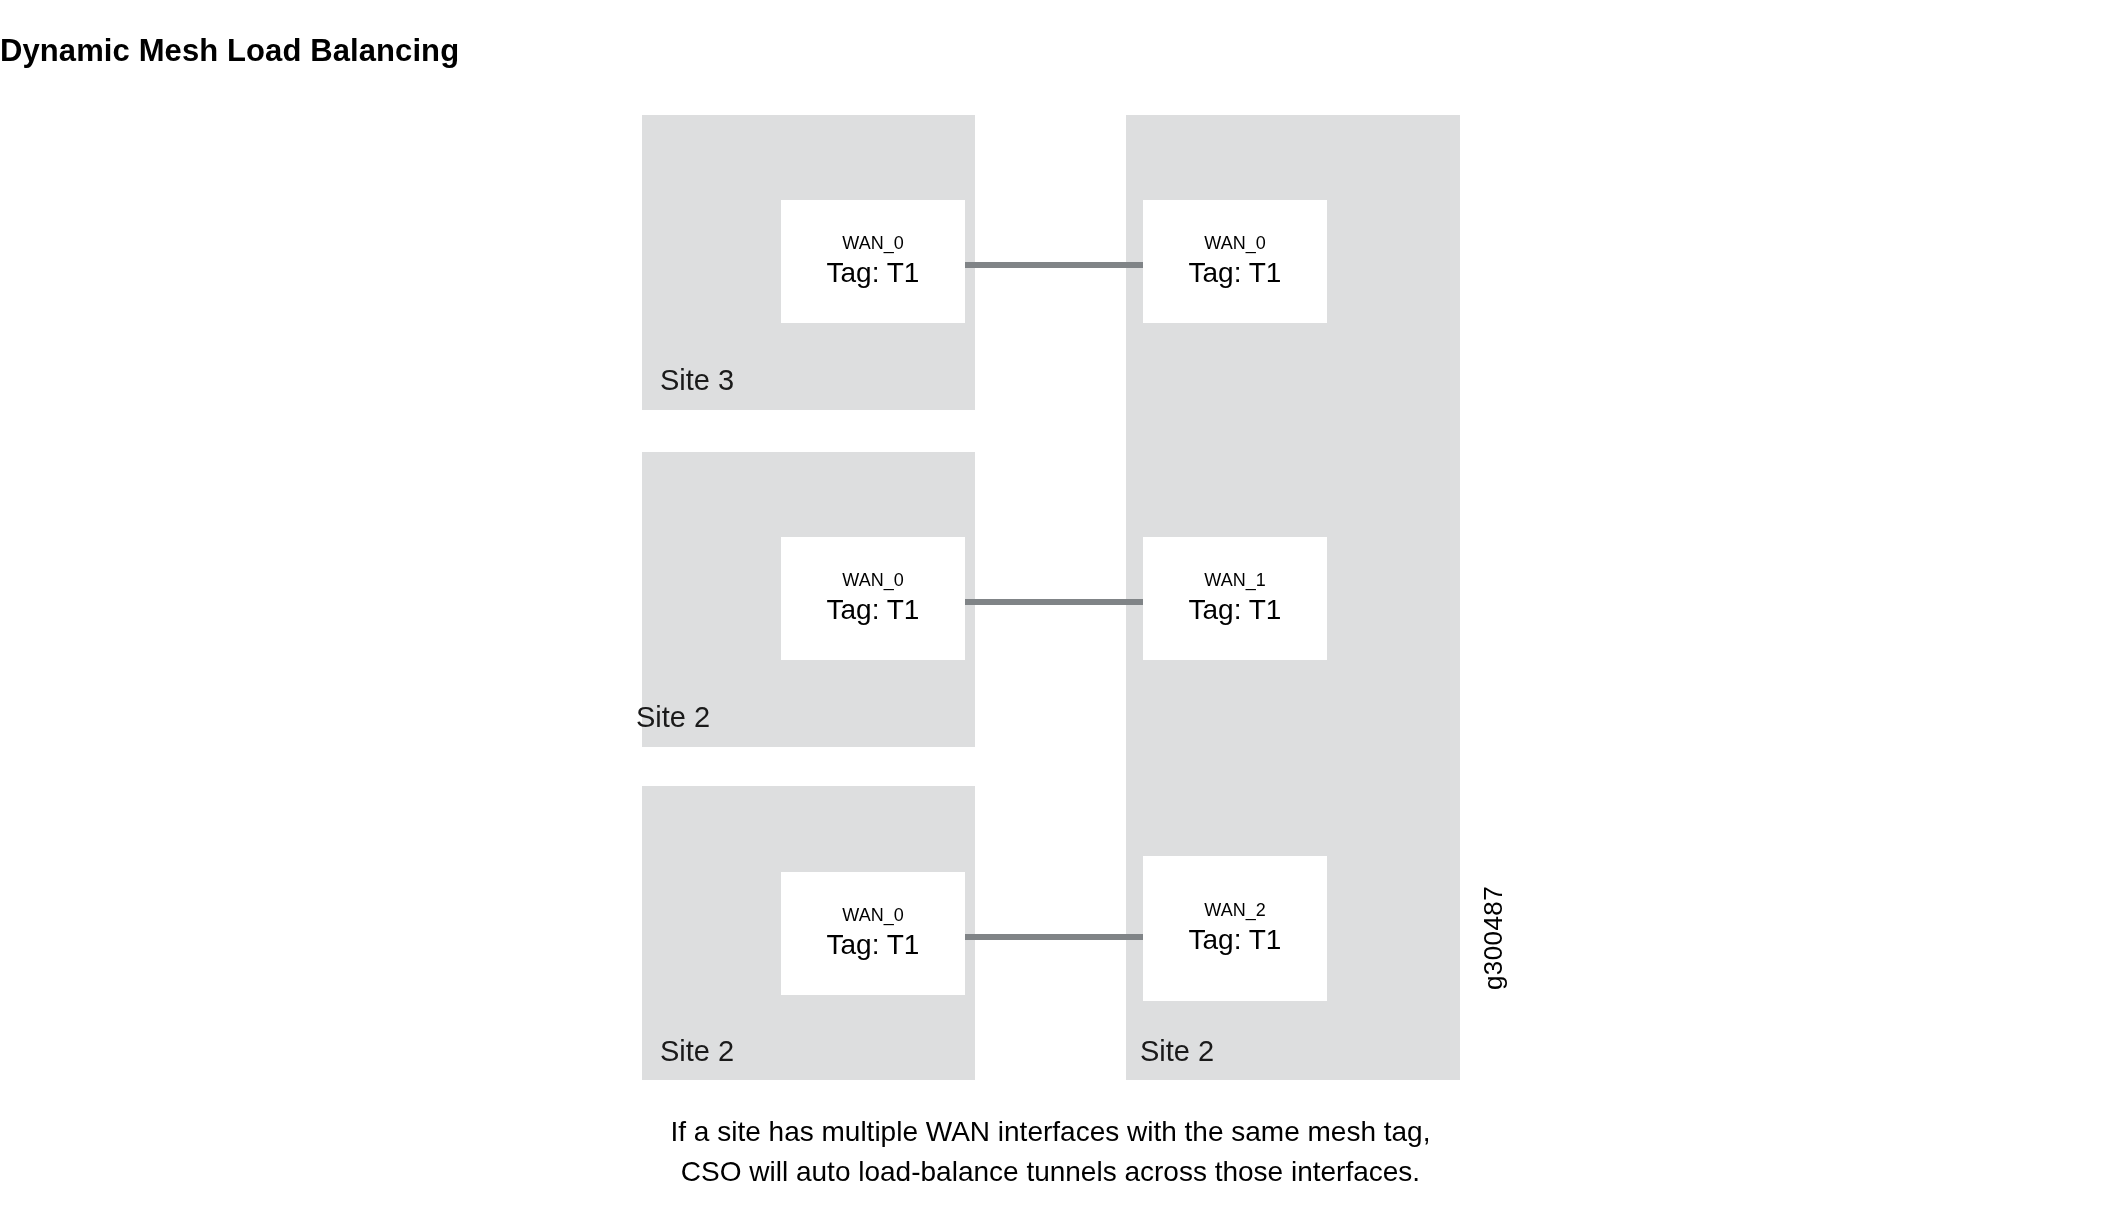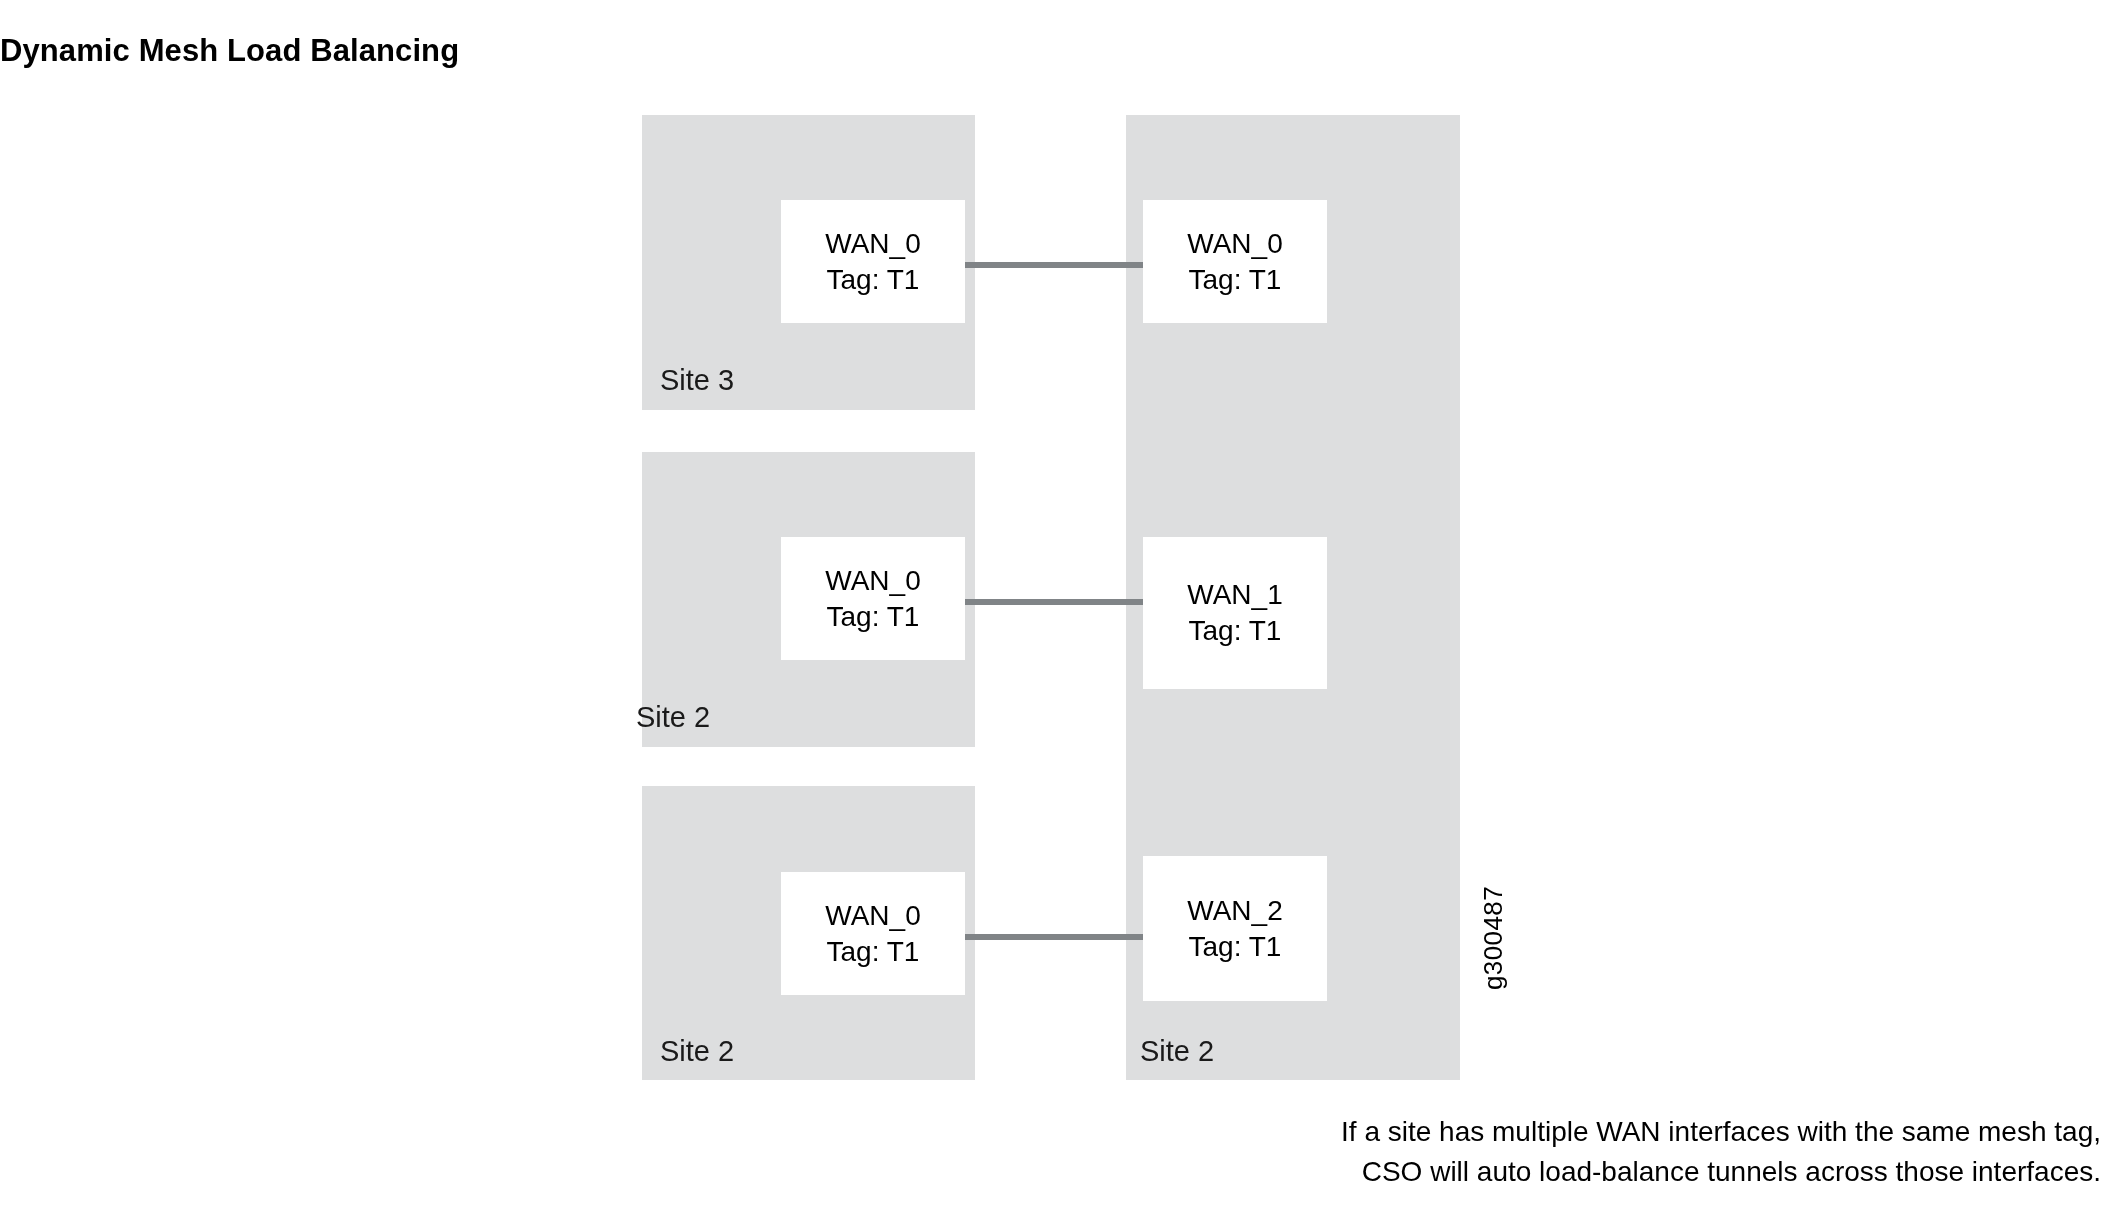--- a/index.html
+++ b/index.html
@@ -50,21 +50,21 @@
   .wan-box {
     position: absolute;
     background: #ffffff;
     display: flex;
     flex-direction: column;
     align-items: center;
     justify-content: center;
     box-sizing: border-box;
   }
   .wan-name {
-    font-size: 28px;
+    font-size: 18px;
     color: #000000;
     line-height: 1.28;
     white-space: nowrap;
   }
   .wan-tagline {
     font-size: 28px;
     color: #000000;
     line-height: 1.28;
     white-space: nowrap;
   }
@@ -78,21 +78,21 @@
     height: 6px;
     background: #808487;
   }
 
   
   .caption {
     position: absolute;
     left: 0;
     top: 1112px;
     width: 2101px;
-    text-align: right;
+    text-align: center;
     font-size: 28px;
     color: #000000;
     line-height: 1.42;
   }
   .caption-line { display: block; }
 
   
   .figure-id {
     position: absolute;
     left: 1478px;
@@ -153,21 +153,21 @@
   </div>
 
   <div class="wan-box" style="left:1143px; top:200px; width:184px; height:123px;">
     <div class="wan-name">WAN_0</div>
     <div class="wan-tagline">
       <span>Tag:</span>
       <span class="wan-tagvalue">T1</span>
     </div>
   </div>
 
-  <div class="wan-box" style="left:1143px; top:537px; width:184px; height:152px;">
+  <div class="wan-box" style="left:1143px; top:537px; width:184px; height:123px;">
     <div class="wan-name">WAN_1</div>
     <div class="wan-tagline">
       <span>Tag:</span>
       <span class="wan-tagvalue">T1</span>
     </div>
   </div>
 
   <div class="wan-box" style="left:1143px; top:856px; width:184px; height:145px;">
     <div class="wan-name">WAN_2</div>
     <div class="wan-tagline">

